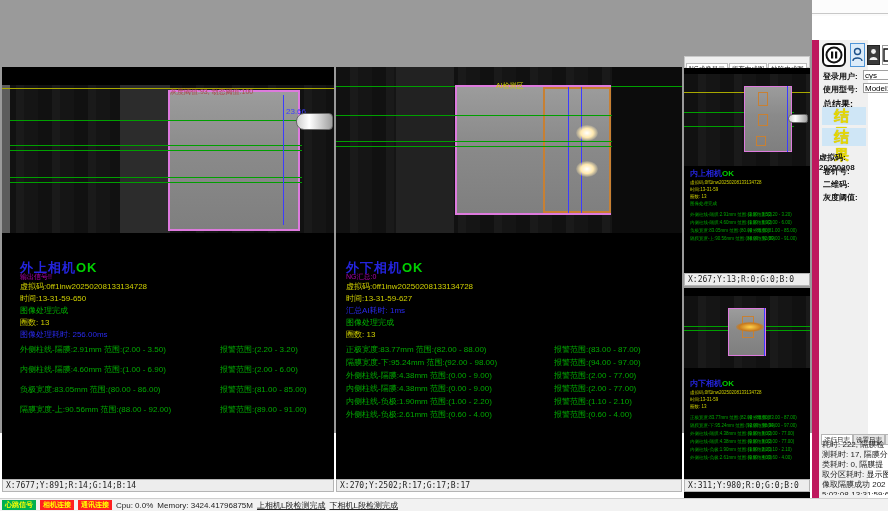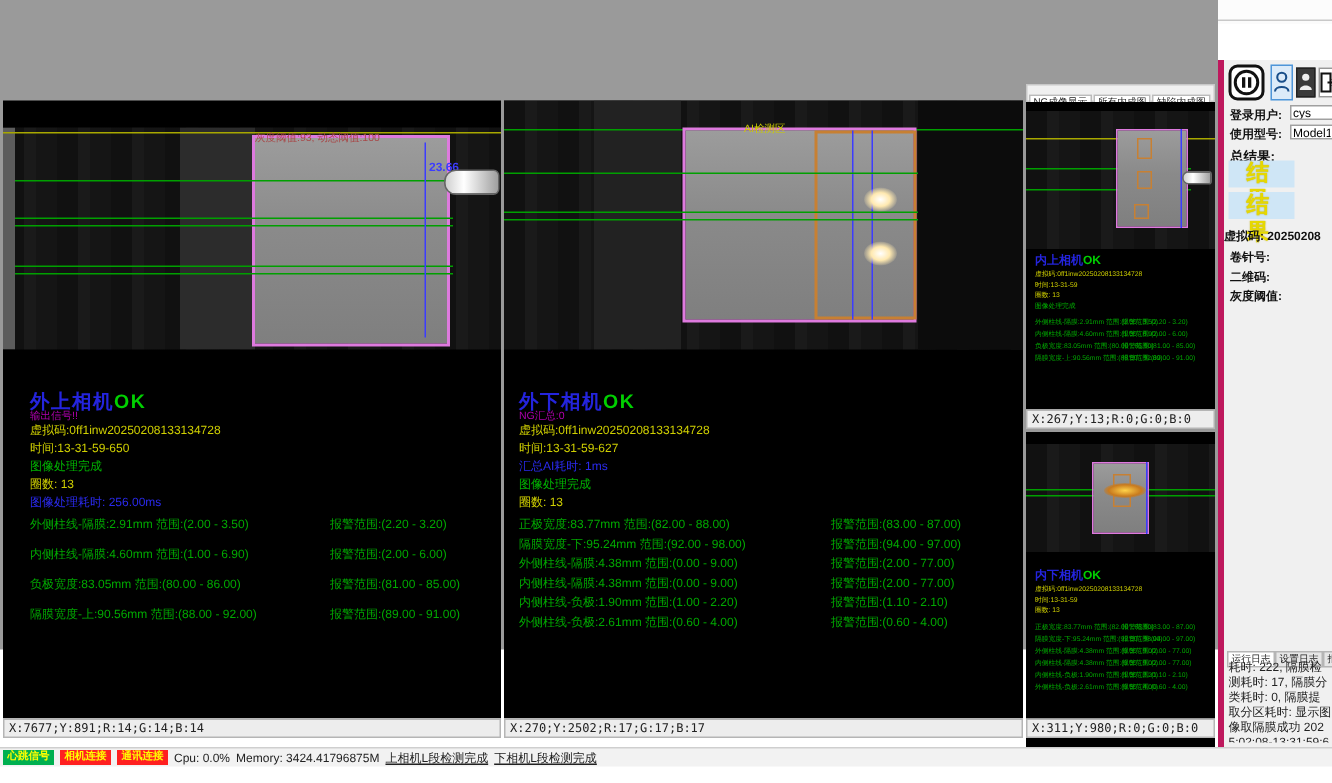--- a/index.html
+++ b/index.html
@@ -55,22 +55,22 @@
   .mini .cam-ok { font-size:8px; }
   .mini .t-yel,.mini .t-grn { font-size:4.5px; }
   .mini .mrow { font-size:4.5px; }
 
   
   #small-top-tabs { background:#f0f0f0; border:1px solid #c8c8c8; }
   .stab { display:inline-block; font-size:6.5px; color:#222; background:#fff;
           border:1px solid #bbb; line-height:9px; padding:0 2px; margin:1px 0 0 1px; }
 
   
-  #right-panel { left:812px; top:40px; width:76px; height:458px; background:#f0f0f0;
-                 border-left:4px solid #be185d; }
+  #right-panel { left:812px; top:40px; width:56px; height:458px; background:#f0f0f0;
+                 border-left:7px solid #be185d; }
   .rp-label { font-size:8px; font-weight:700; color:#111; }
   .rp-input { position:absolute; height:10px; font-size:8px; border:1px solid #a0a0a0;
               background:#fff; padding:0 1px; }
   .result-box { background:#cfe6f6; color:#e6d800; font-weight:700; font-size:15px;
                 text-align:center; line-height:18px; letter-spacing:5px;
                 text-shadow:0 0 1px #b8a800; }
   .ltab { display:inline-block; font-size:6.5px; color:#222; background:#e6e6e6;
           border:1px solid #b5b5b5; line-height:9px; padding:0 2px; }
   #log-text { font-size:8px; line-height:10px; color:#222; word-break:break-all; }
 
@@ -138,21 +138,21 @@
     <div class="abs" style="left:118px;top:0;width:50px;height:148px;background:#2c2c2c;"></div>
     <div class="abs yline" style="left:0;top:3px;width:332px;"></div>
     <div class="abs block" style="left:166px;top:5px;width:132px;height:141px;"></div>
     <div class="abs gline" style="left:8px;top:35px;width:292px;"></div>
     <div class="abs gline" style="left:8px;top:60px;width:292px;"></div>
     <div class="abs gline" style="left:8px;top:65px;width:292px;"></div>
     <div class="abs gline" style="left:8px;top:92px;width:292px;"></div>
     <div class="abs gline" style="left:8px;top:97px;width:292px;"></div>
     <div class="abs" style="left:168px;top:2px;font-size:7px;color:#a84848;white-space:nowrap;">灰度阈值:93, 动态阈值:100</div>
     <div class="abs bluev" style="left:281px;top:10px;height:130px;"></div>
-    <div class="abs" style="left:284px;top:22px;font-size:8px;color:#3c3cff;font-weight:700;">23.66</div>
+    <div class="abs" style="left:284px;top:22px;font-size:8px;color:#3c3cff;font-weight:400;">23.66</div>
     <div class="abs tube" style="left:294px;top:28px;width:37px;height:17px;"></div>
   </div>
   <div class="abs cam-title" style="left:18px;top:192px;">
     <span>外上相机</span><span class="cam-ok">OK</span>
   </div>
   <div class="abs t-pur" style="left:18px;top:205px;">输出信号!!</div>
   <div class="abs t-yel" style="left:18px;top:214px;">虚拟码:0ff1inw20250208133134728</div>
   <div class="abs t-yel" style="left:18px;top:226px;">时间:13-31-59-650</div>
   <div class="abs t-grn" style="left:18px;top:238px;">图像处理完成</div>
   <div class="abs t-yel" style="left:18px;top:250px;">圈数: 13</div>

